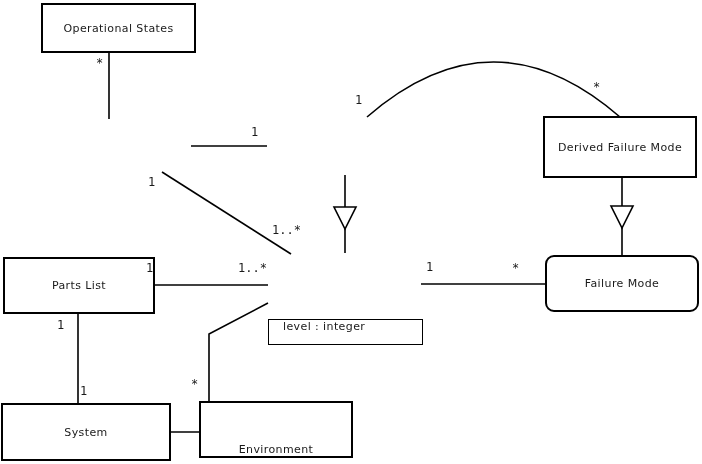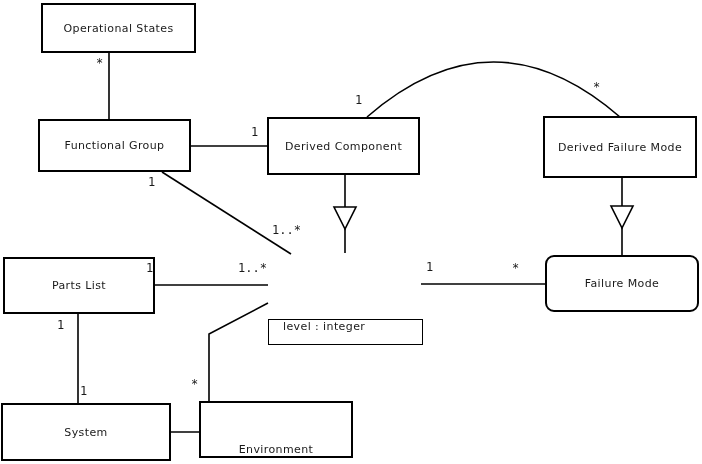--- a/index.html
+++ b/index.html
@@ -114,27 +114,21 @@
 
     <line x1="78" y1="314" x2="78" y2="403"></line>
 
     <line x1="154" y1="432" x2="199" y2="432"></line>
   </svg>
 
   <div class="node" id="n-operational-states">
     <span>Operational States</span>
   </div>
 
-  <div class="node" id="n-functional-group">
-    <span>Functional Group</span>
-  </div>
 
-  <div class="node" id="n-derived-component">
-    <span>Derived Component</span>
-  </div>
 
   <div class="node" id="n-derived-failure-mode">
     <span>Derived Failure Mode</span>
   </div>
 
   <div class="node" id="n-parts-list">
     <span>Parts List</span>
   </div>
 
   <div class="attr-box" id="n-component-attr">

